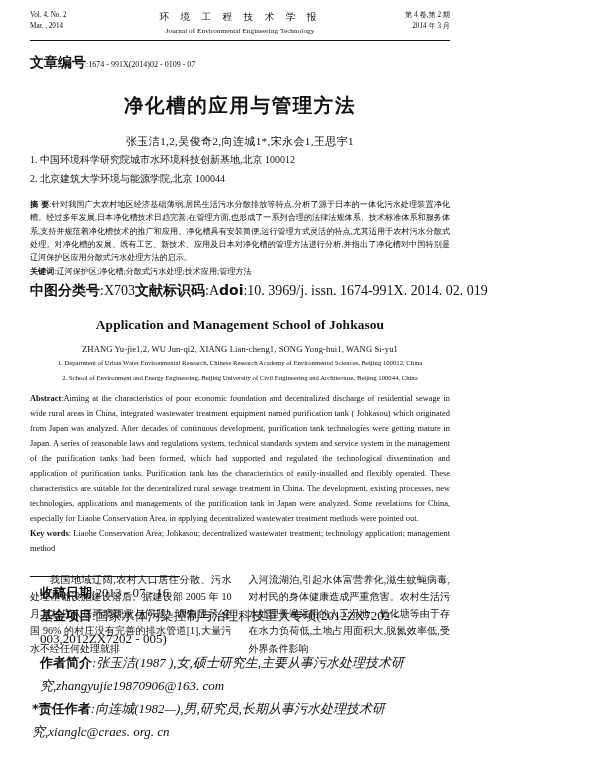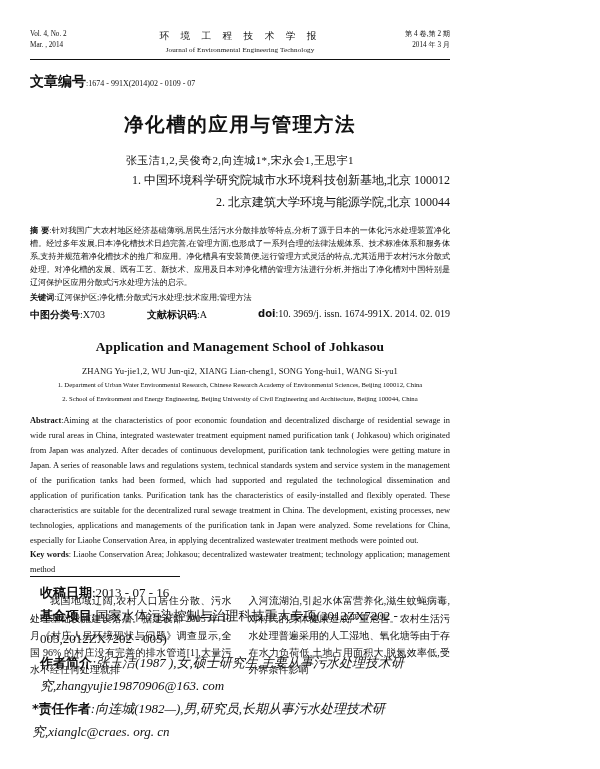--- a/index.html
+++ b/index.html
@@ -12,21 +12,21 @@
     height: 769px;
     font-family: "Liberation Serif", "DejaVu Serif", serif;
     color: #111111;
     position: relative;
     overflow: hidden;
   }
   .page {
     width: 480px;
     height: 769px;
     box-sizing: border-box;
-    padding: 29px 30px 0 30px;
+    padding: 10px 30px 0 30px;
     position: relative;
   }
 
   
   .runhead {
     display: flex;
     justify-content: space-between;
     align-items: flex-start;
     font-size: 7.2px;
     line-height: 1.55;
@@ -76,22 +76,22 @@
     letter-spacing: 1.6px;
     margin-top: 20px;
   }
   .authors-cn {
     text-align: center;
     font-size: 11px;
     margin-top: 15px;
     letter-spacing: .4px;
   }
   .affil-cn {
-    text-align: right;
-    font-size: 12px;
+    text-align: left;
+    font-size: 10px;
     line-height: 1.62;
     margin-top: 3px;
   }
 
   
   .abs-cn {
     margin-top: 11px;
     font-size: 8.1px;
     line-height: 1.63;
     text-align: justify;
@@ -103,21 +103,21 @@
     font-weight: bold;
     text-align: right;
   }
   .kw-cn {
     font-size: 8.1px;
     line-height: 1.63;
     margin-top: 1px;
   }
   .clsline {
     margin-top: 4px;
-    font-size: 10px;
+    font-size: 14px;
     display: flex;
   }
   .clsline .seg { white-space: nowrap; }
   .clsline .seg.c1 { width: 118px; }
   .clsline .seg.c2 { width: 112px; }
   .clsline .b {
     font-family: "DejaVu Sans", "Liberation Sans", sans-serif;
     font-weight: bold;
   }
 

